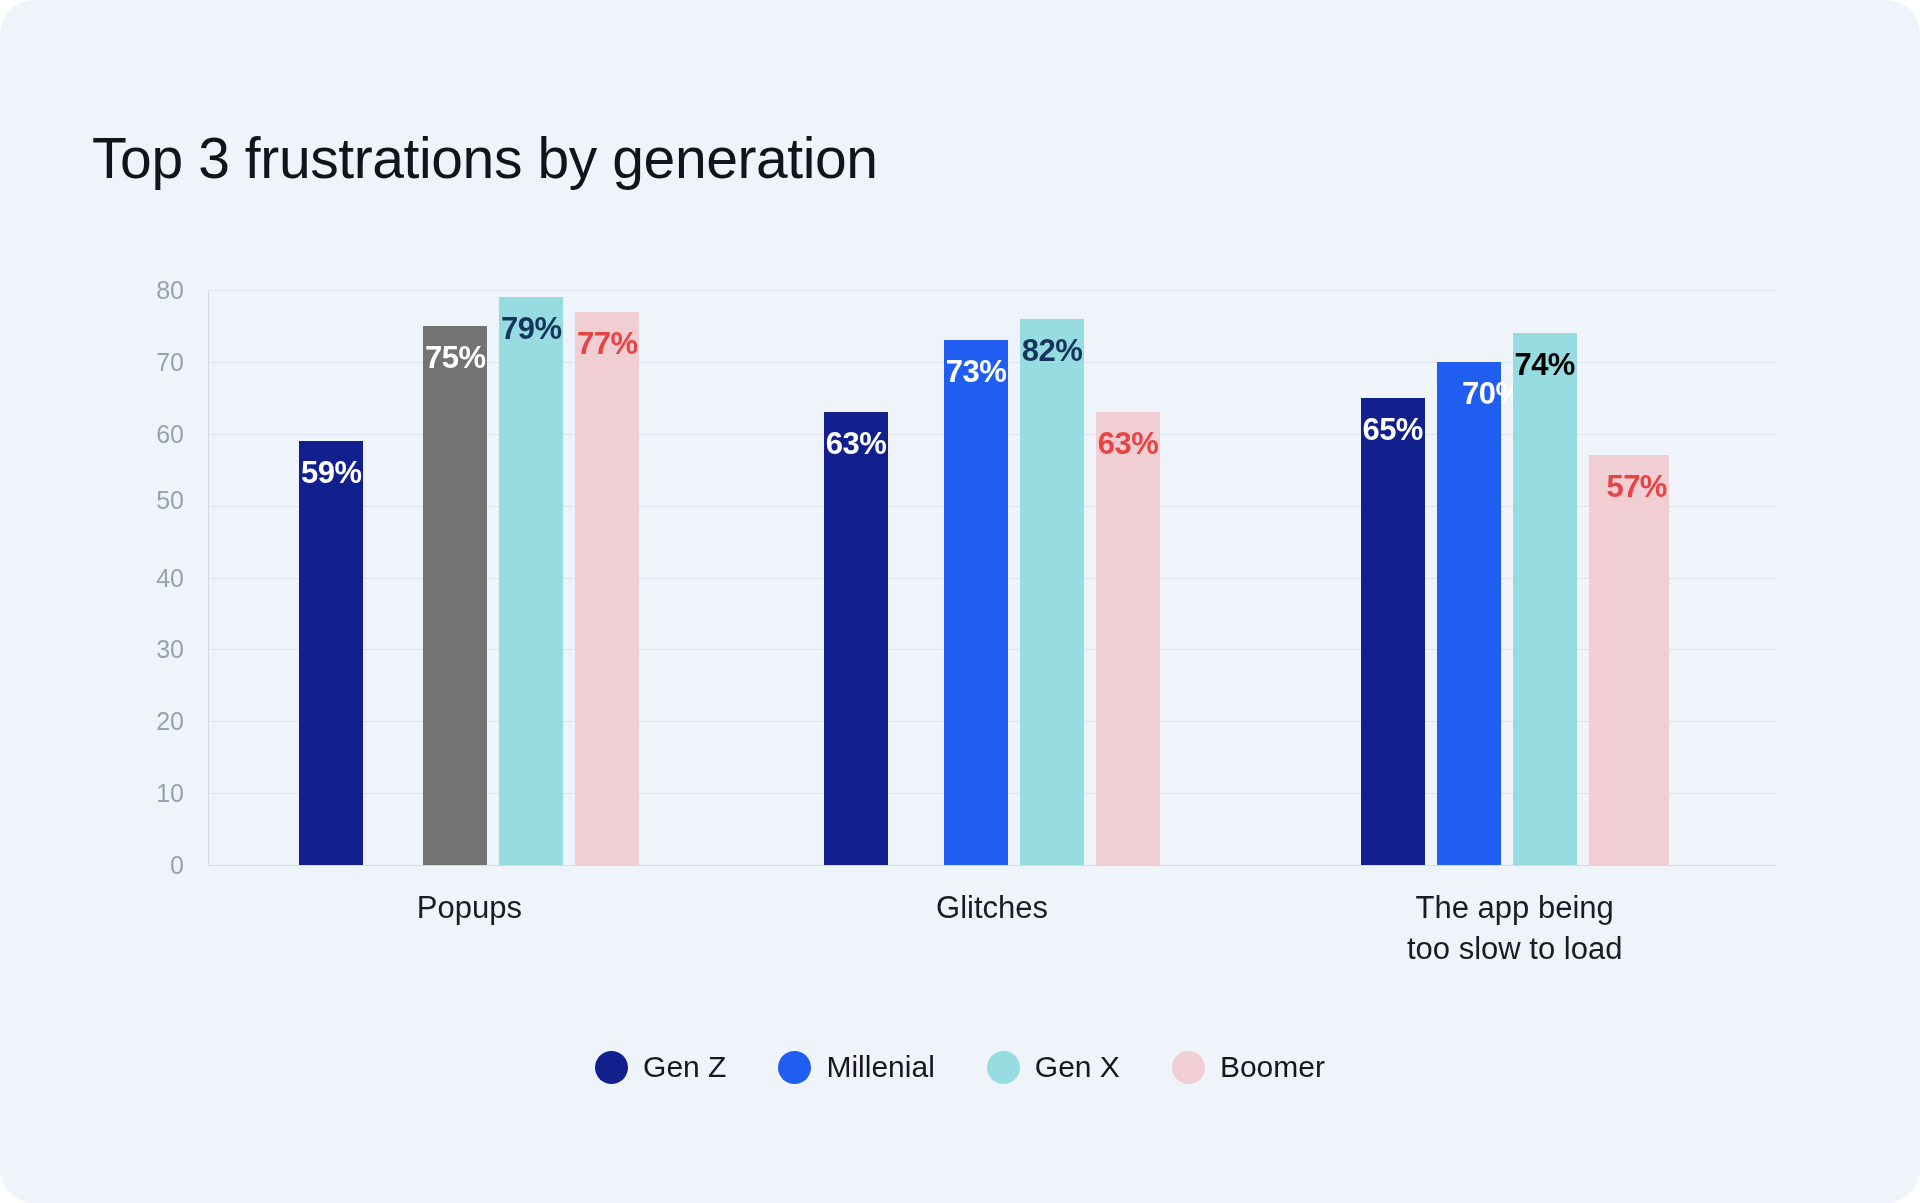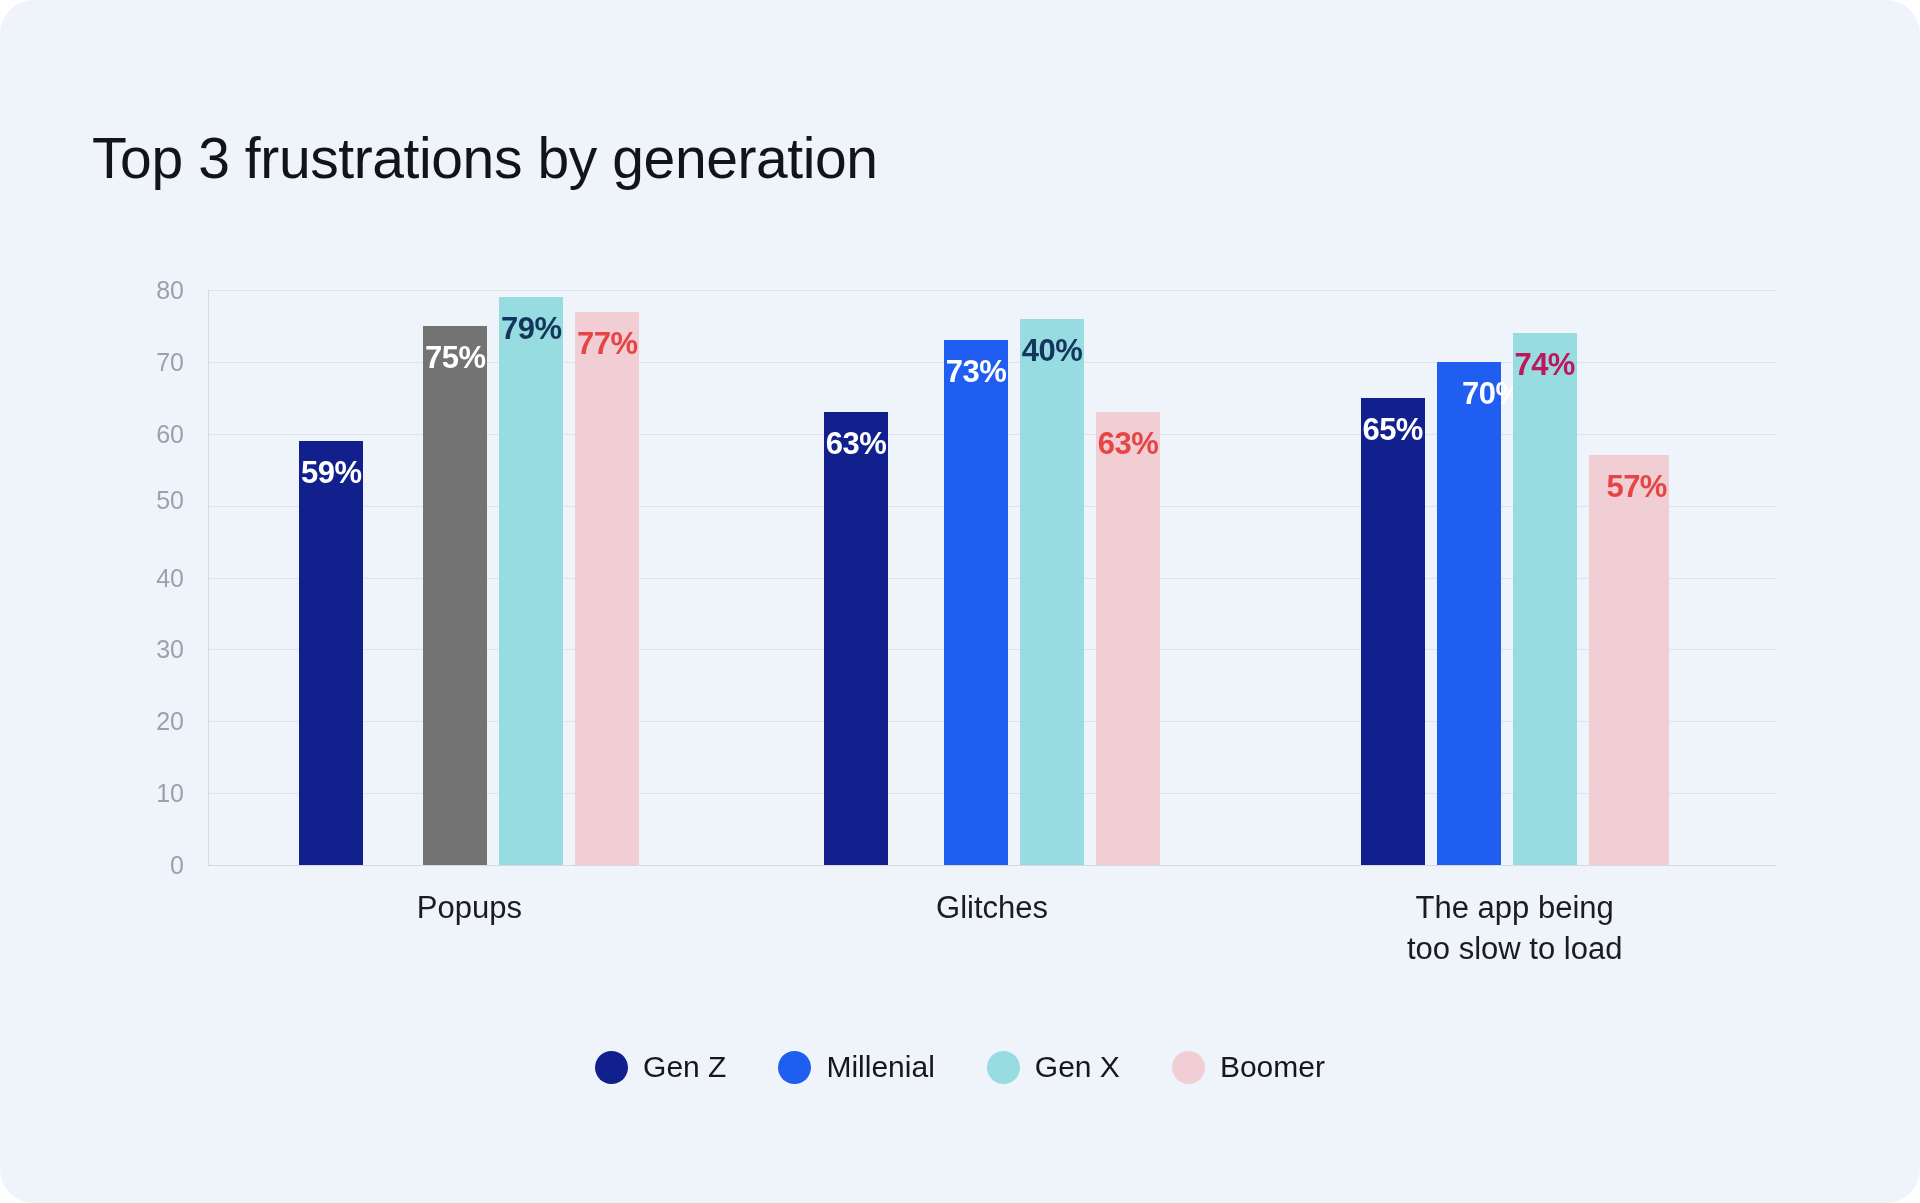--- a/index.html
+++ b/index.html
@@ -233,37 +233,37 @@
       </div>
       <div class="group">
         <div class="group-bars">
           <div class="bar" style="height: 452.812px; background: rgb(17, 32, 140);">
             <div class="bar-value" style="color: rgb(255, 255, 255);">63%</div>
           </div>
           <div class="bar" style="height: 524.688px; background: rgb(31, 94, 240); margin-left: 44px;">
             <div class="bar-value" style="color: rgb(255, 255, 255);">73%</div>
           </div>
           <div class="bar" style="height: 546.25px; background: rgb(150, 220, 225);">
-            <div class="bar-value" style="color: rgb(21, 54, 92);">40%</div>
+            <div class="bar-value" style="color: rgb(21, 54, 92);">82%</div>
           </div>
           <div class="bar" style="height: 452.812px; background: rgb(241, 205, 212);">
             <div class="bar-value" style="color: rgb(230, 69, 69);">63%</div>
           </div>
         </div>
       </div>
       <div class="group">
         <div class="group-bars">
           <div class="bar" style="height: 467.188px; background: rgb(17, 32, 140);">
             <div class="bar-value" style="color: rgb(255, 255, 255);">65%</div>
           </div>
           <div class="bar" style="height: 503.125px; background: rgb(31, 94, 240);">
             <div class="bar-value" style="color: rgb(255, 255, 255); padding-left: 47px;">70%</div>
           </div>
           <div class="bar" style="height: 531.875px; background: rgb(150, 220, 225);">
-            <div class="bar-value" style="color: #be185d;">74%</div>
+            <div class="bar-value" style="color: #000000;">74%</div>
           </div>
           <div class="bar" style="height: 409.688px; background: rgb(241, 205, 212); padding-left: 16px;">
             <div class="bar-value" style="color: rgb(230, 69, 69);">57%</div>
           </div>
         </div>
       </div>
     </div>
 
   <div id="x-labels">
       <div class="x-label">Popups</div>

